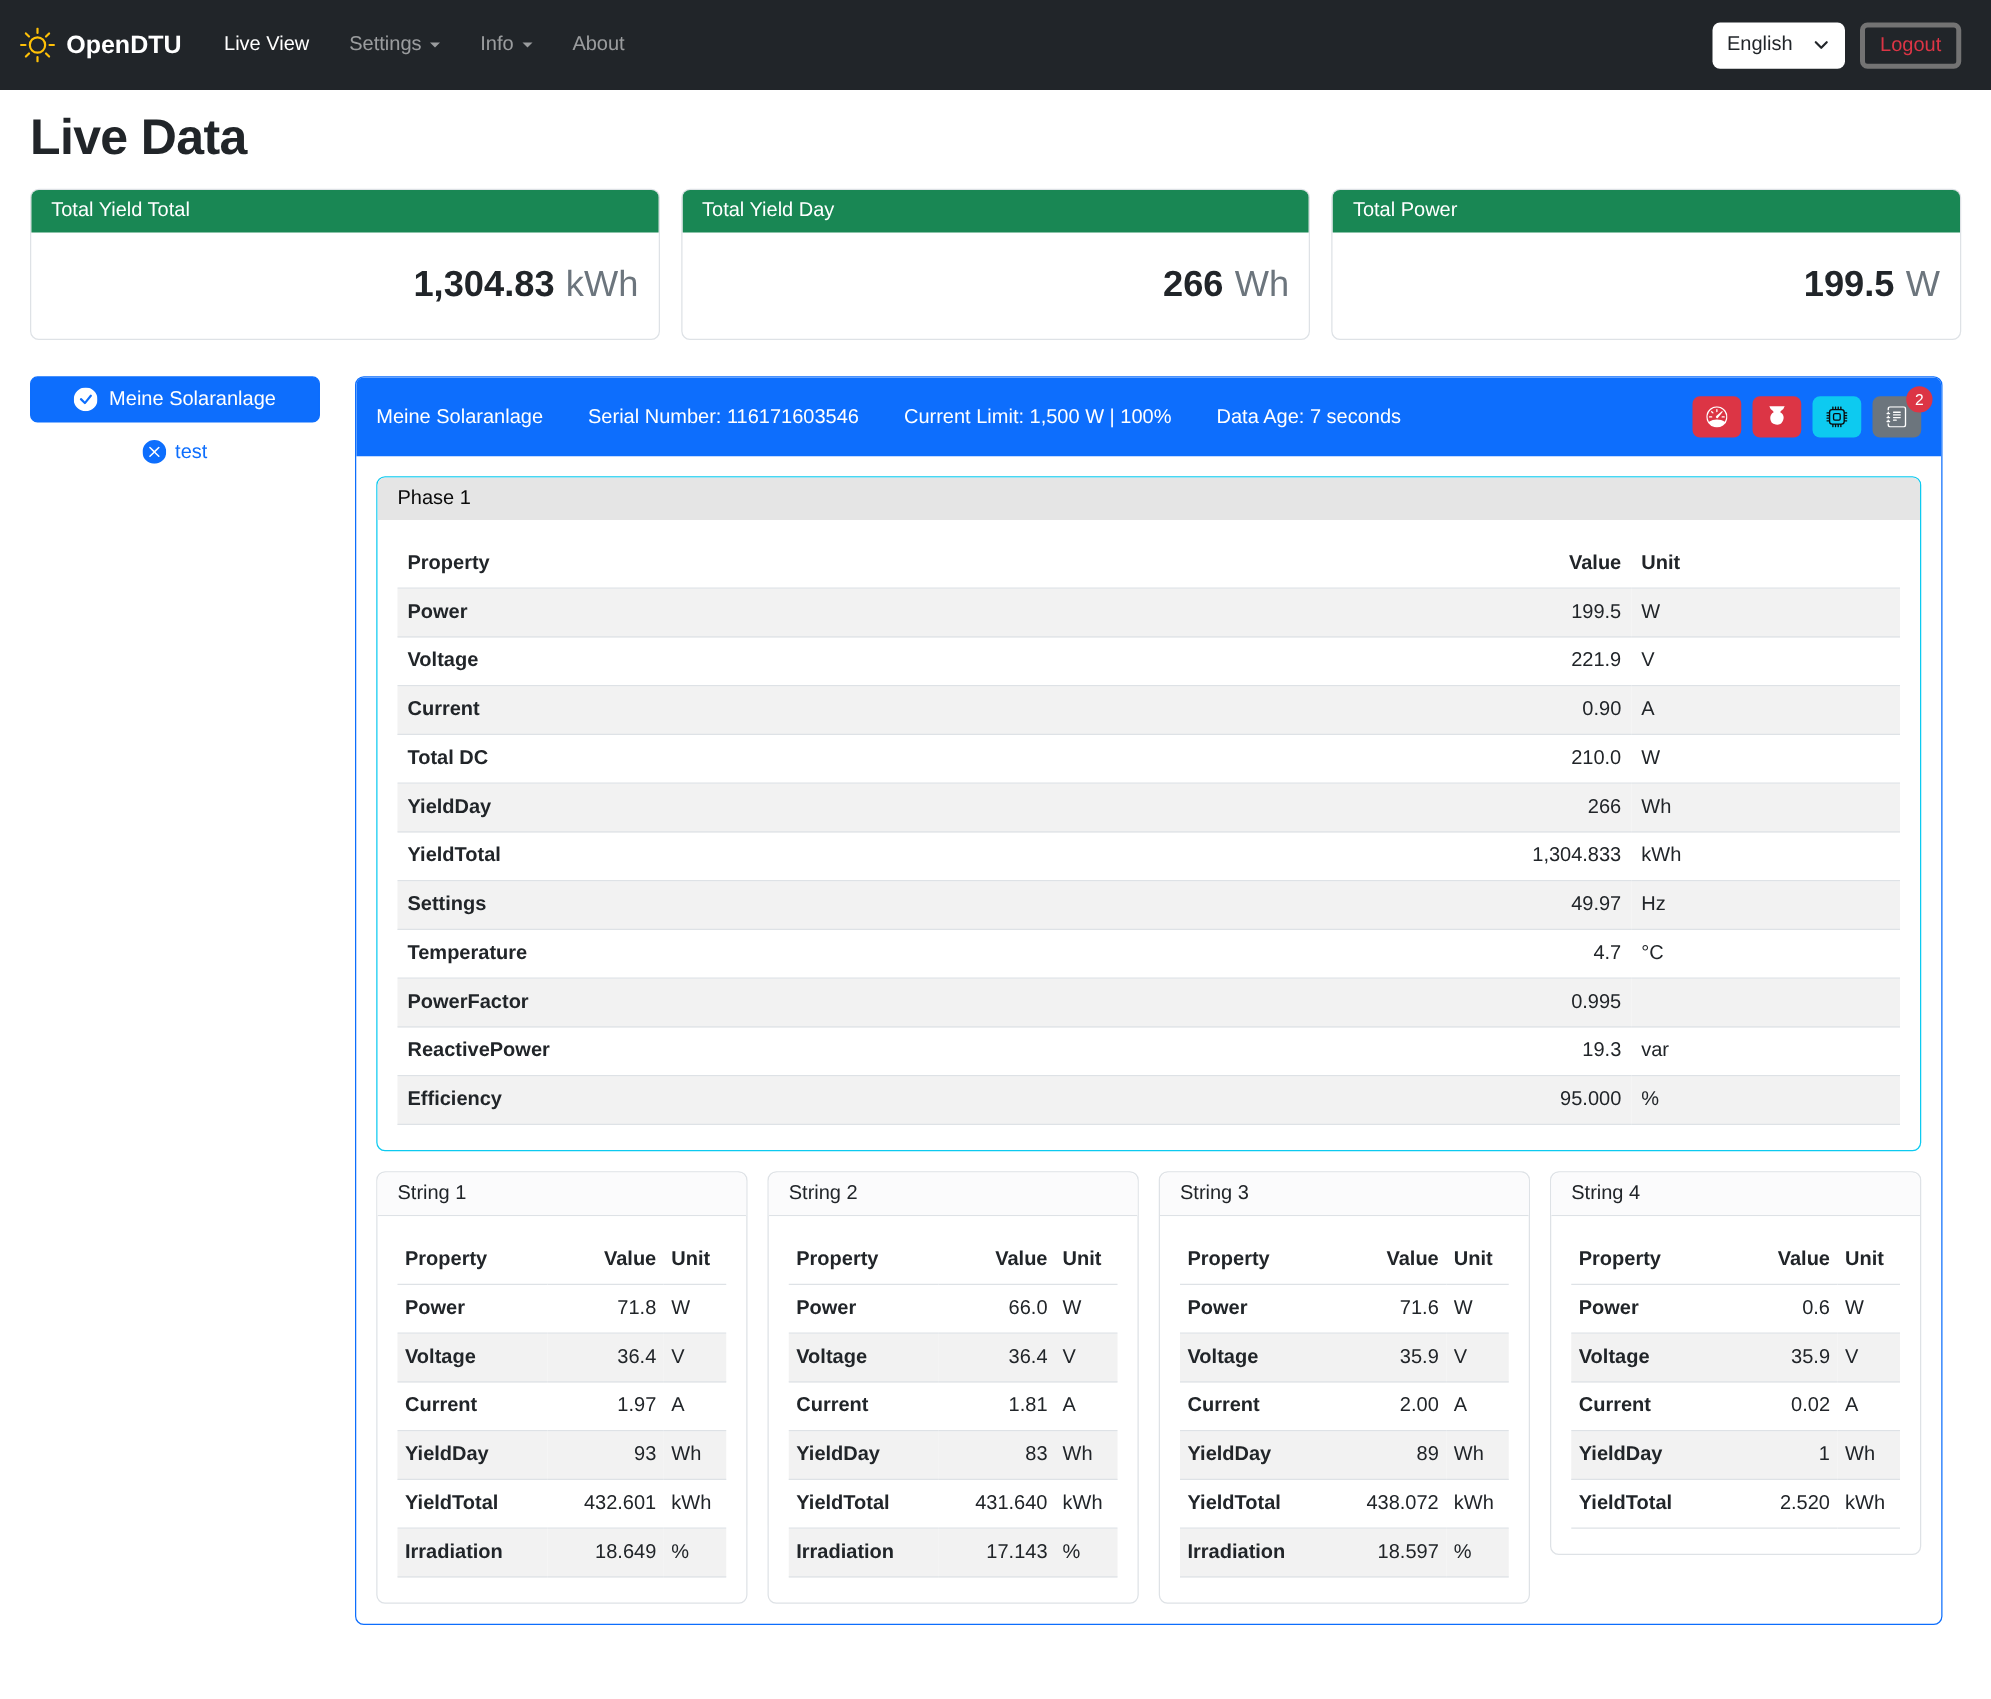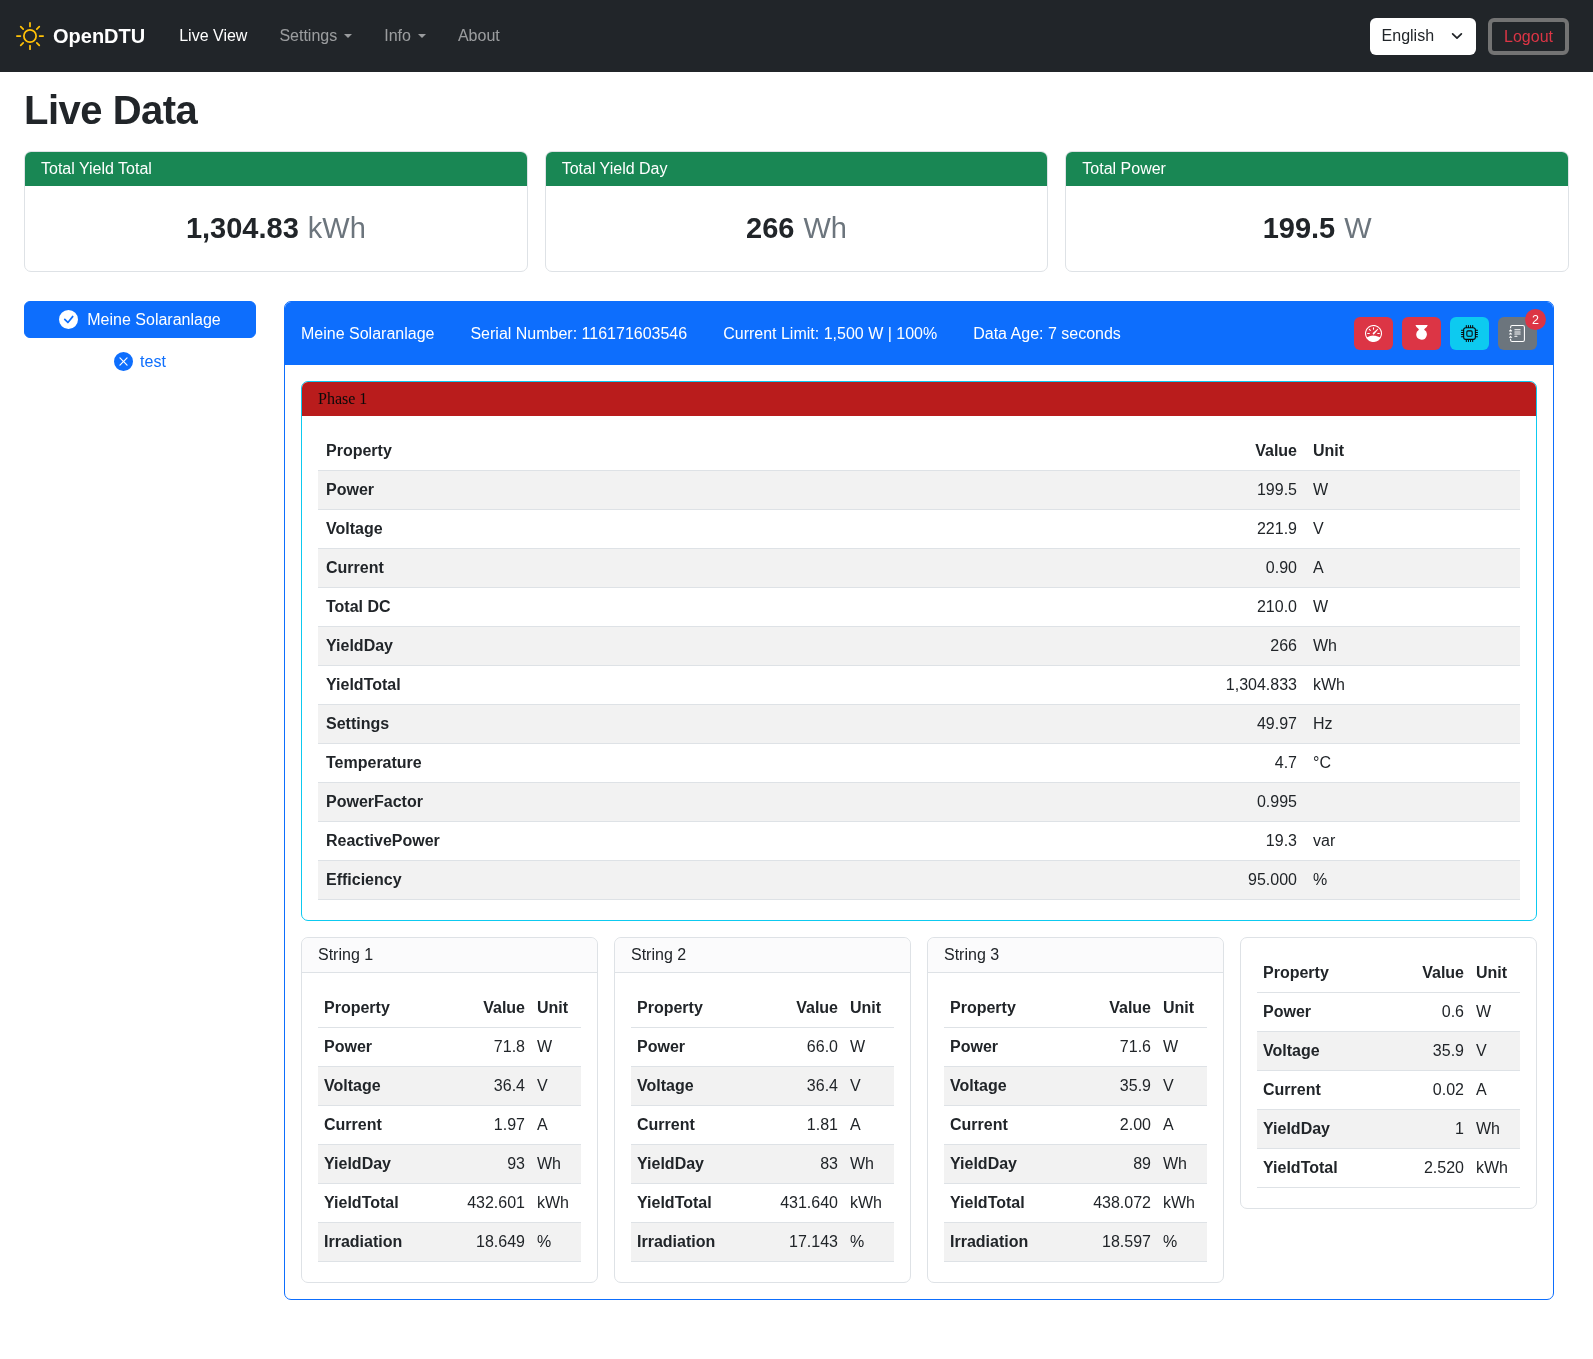--- a/index.html
+++ b/index.html
@@ -24,21 +24,21 @@
 
   .container { padding:0 24px; }
 
   
   .page-title { font-size:40px; font-weight:700; margin:16px 0 18px; letter-spacing:-0.5px; }
 
   
   .cards-row { display:grid; grid-template-columns:repeat(3,1fr); gap:17px; }
   .summary-card { border:1px solid #dee2e6; border-radius:7px; overflow:hidden; background:#fff; }
   .summary-card .card-header { background:#198754; color:#fff; padding:8px 16px; }
-  .summary-card .card-body { padding:26px 16px; text-align:center; font-size:29px; }
+  .summary-card .card-body { padding:26px 16px; text-align:right; font-size:29px; }
   .summary-value { font-weight:600; color:#212529; }
   .summary-unit { color:#6c757d; margin-left:9px; }
 
   
   .main-row { display:grid; grid-template-columns:232px 1fr; gap:28px; margin-top:29px; align-items:start; padding-right:15px; }
 
   
   .inverter-select-btn { width:100%; background:#0d6efd; border:1px solid #0d6efd; color:#fff; border-radius:6px; padding:6px 10px; height:37px;
     display:flex; align-items:center; justify-content:center; gap:9px; font-size:16px; cursor:pointer; font-family:inherit; }
   .inverter-select-btn svg { width:19px; height:19px; fill:#fff; flex:none; }
@@ -54,21 +54,21 @@
   .tool-btn svg { width:17px; height:17px; }
   .tool-btn.danger { background:#dc3545; } .tool-btn.danger svg { fill:#fff; }
   .tool-btn.info { background:#0dcaf0; } .tool-btn.info svg { fill:#0a0a0a; }
   .tool-btn.secondary { background:#6c757d; } .tool-btn.secondary svg { fill:#fff; }
   .tool-badge { position:absolute; top:-8px; right:-9px; background:#dc3545; color:#fff; border-radius:50%; min-width:21px; height:21px;
     font-size:12.5px; display:flex; align-items:center; justify-content:center; font-weight:400; }
   .panel-body { padding:16px; }
 
   
   .phase-card { border:1px solid #0dcaf0; border-radius:7px; overflow:hidden; background:#fff; }
-  .phase-header { background:#b91c1c; color:#0a0a0a; padding:8px 16px;font-family:Liberation Serif, serif; }
+  .phase-header { background:#e5e5e5; color:#0a0a0a; padding:8px 16px; }
   .phase-body { padding:16px 16px 20px; }
 
   
   table.data-table { width:100%; border-collapse:collapse; font-size:16px; }
   .data-table th, .data-table td { padding:10px 8px; text-align:left; border-bottom:1px solid #dee2e6; }
   .data-table thead th { font-weight:700; }
   .data-table th.prop, .data-table td.prop { font-weight:700; }
   .data-table .val { text-align:right; }
   .phase-table .unit { width:215px; }
   .phase-table tbody tr:nth-child(odd) { background:#f2f2f2; }
@@ -422,20 +422,21 @@
                       <th class="prop">Irradiation</th>
                       <td class="val">18.597</td>
                       <td class="unit">%</td>
                     </tr>
                   </tbody>
       </table>
     </div>
   </div>
 
   <div class="string-card">
+    <div class="string-header">String 4</div>
     <div class="string-body">
       <table class="data-table string-table">
         <thead>
           <tr>
             <th class="prop">Property</th>
             <th class="val">Value</th>
             <th class="unit">Unit</th>
           </tr>
         </thead>
         <tbody>

